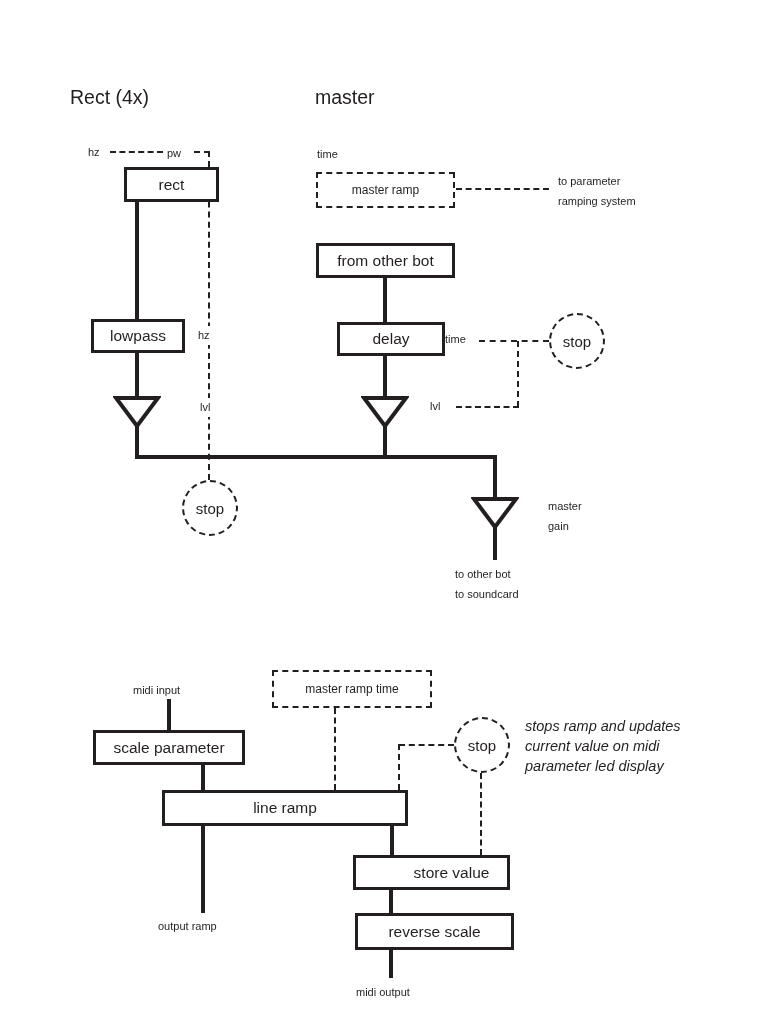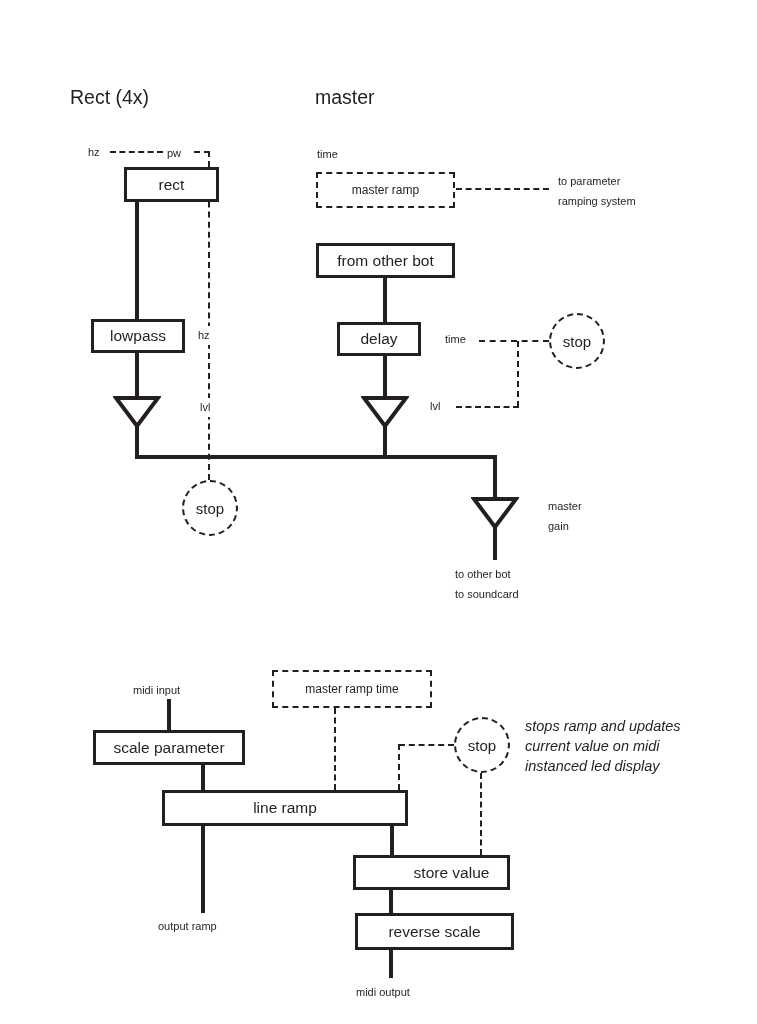--- a/index.html
+++ b/index.html
@@ -67,21 +67,21 @@
   <div class="dbox" style="left:316px;top:172px;width:139px;height:36px;">master ramp</div>
   <div class="dh" style="left:456px;top:188px;width:93px;"></div>
   <div class="t" style="left:558px;top:172px;">to parameter</div>
   <div class="t" style="left:558px;top:192px;">ramping system</div>
 
   <div class="vline" style="left:383px;top:276px;height:48px;"></div>
   <div class="vline" style="left:383px;top:353px;height:44px;"></div>
   <div class="vline" style="left:383px;top:425px;height:34px;"></div>
 
   <div class="box" style="left:316px;top:243px;width:139px;height:35px;">from other bot</div>
-  <div class="box" style="left:337px;top:322px;width:84px;height:34px;">delay</div>
+  <div class="box" style="left:337px;top:322px;width:108px;height:34px;">delay</div>
 
   <div class="tri" style="left:361px;top:395px;">
     <svg width="48" height="34" viewBox="0 0 48 34">
         <polygon points="3,3 45,3 24,31" fill="#ffffff" stroke="#231f20" stroke-width="4"></polygon>
       </svg>
   </div>
 
   <div class="t" style="left:445px;top:330px;">time</div>
   <div class="dh" style="left:479px;top:340px;width:70px;"></div>
   <div class="dv" style="left:517px;top:341px;height:66px;"></div>
@@ -111,21 +111,21 @@
   <div class="dbox" style="left:272px;top:670px;width:160px;height:38px;">master ramp time</div>
   <div class="dv" style="left:334px;top:708px;height:82px;"></div>
 
   <div class="dh" style="left:399px;top:744px;width:55px;"></div>
   <div class="dv" style="left:398px;top:744px;height:46px;"></div>
   <div class="dv" style="left:480px;top:773px;height:82px;"></div>
   <div class="circle" style="left:454px;top:717px;">stop</div>
 
   <div class="t note" style="left:525px;top:716px;">stops ramp and updates</div>
   <div class="t note" style="left:525px;top:736px;">current value on midi</div>
-  <div class="t note" style="left:525px;top:756px;">instanced led display</div>
+  <div class="t note" style="left:525px;top:756px;">parameter led display</div>
 
   <div class="vline" style="left:201px;top:762px;height:28px;"></div>
   <div class="box" style="left:162px;top:790px;width:246px;height:36px;">line ramp</div>
   <div class="box" style="left:93px;top:730px;width:152px;height:35px;">scale parameter</div>
 
   <div class="vline" style="left:201px;top:826px;height:87px;"></div>
   <div class="t" style="left:158px;top:917px;">output ramp</div>
 
   <div class="vline" style="left:390px;top:826px;height:29px;"></div>
   <div class="box" style="left:353px;top:855px;width:157px;height:35px;padding-left:40px;">store value</div>

